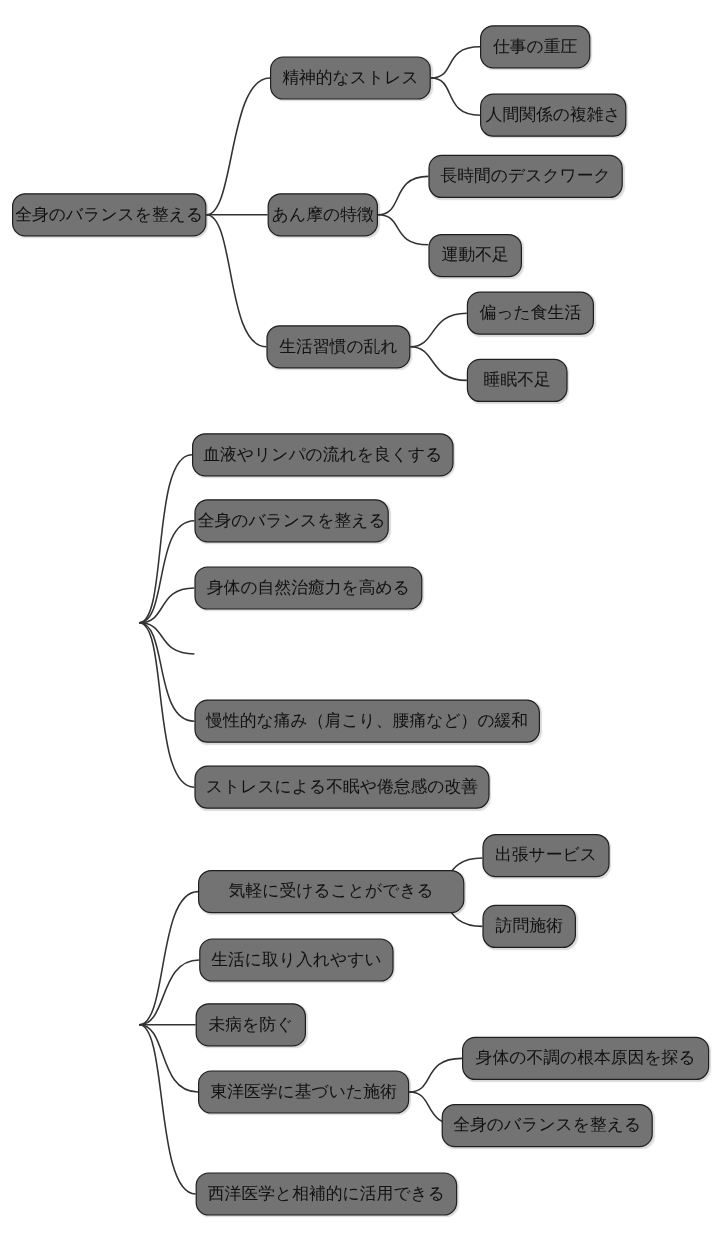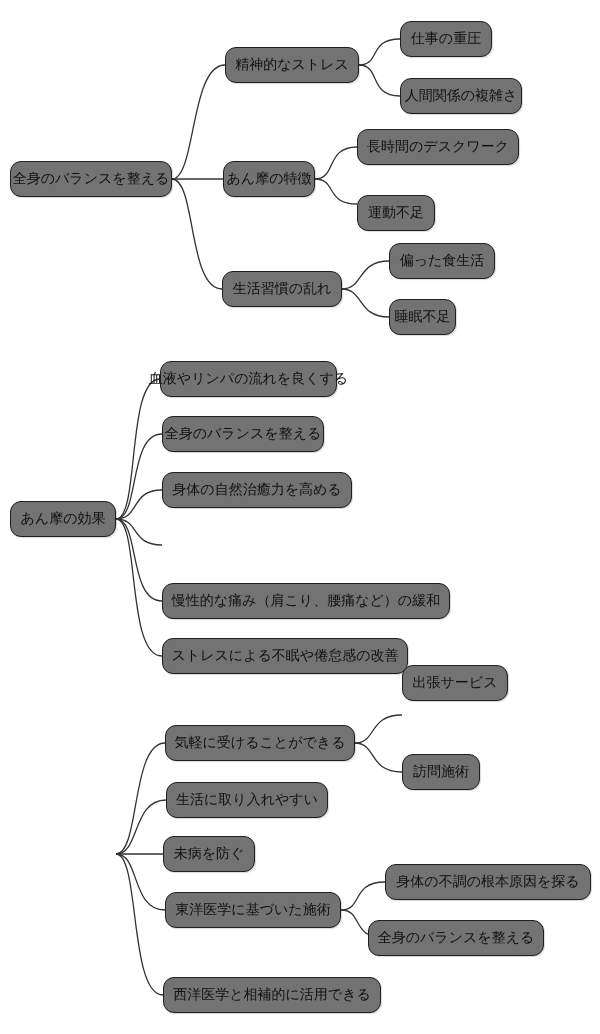--- a/index.html
+++ b/index.html
@@ -62,31 +62,30 @@
 
   <div class="node" style="left:10px;top:161px;width:162px">全身のバランスを整える</div>
   <div class="node" style="left:225px;top:47px;width:134px">精神的なストレス</div>
   <div class="node" style="left:400px;top:21px;width:92px">仕事の重圧</div>
   <div class="node" style="left:400px;top:78px;width:122px">人間関係の複雑さ</div>
   <div class="node" style="left:223px;top:161px;width:92px">あん摩の特徴</div>
   <div class="node" style="left:357px;top:129px;width:162px">長時間のデスクワーク</div>
   <div class="node" style="left:357px;top:195px;width:78px">運動不足</div>
   <div class="node" style="left:222px;top:271px;width:120px">生活習慣の乱れ</div>
   <div class="node" style="left:389px;top:243px;width:106px">偏った食生活</div>
-  <div class="node" style="left:389px;top:299px;width:67px">睡眠不足</div>
+  <div class="node" style="left:389px;top:299px;width:84px">睡眠不足</div>
 
-  <div class="node" style="left:10px;top:501px;width:106px">あん摩の効果</div>
-  <div class="node" style="left:160px;top:361px;width:177px">血液やリンパの流れを良くする</div>
+  <div class="node" style="left:160px;top:361px;width:218px">血液やリンパの流れを良くする</div>
   <div class="node" style="left:162px;top:416px;width:162px">全身のバランスを整える</div>
   <div class="node" style="left:162px;top:472px;width:190px">身体の自然治癒力を高める</div>
   <div class="node" style="left:162px;top:583px;width:288px">慢性的な痛み（肩こり、腰痛など）の緩和</div>
   <div class="node" style="left:162px;top:638px;width:246px">ストレスによる不眠や倦怠感の改善</div>
 
-  <div class="node" style="left:165px;top:725px;width:190px">気軽に受けることができる</div>
-  <div class="node" style="left:402px;top:665px;width:106px">出張サービス</div>
+  <div class="node" style="left:165px;top:725px;width:222px">気軽に受けることができる</div>
+  <div class="node" style="left:402px;top:695px;width:106px">出張サービス</div>
   <div class="node" style="left:166px;top:782px;width:162px">生活に取り入れやすい</div>
   <div class="node" style="left:402px;top:754px;width:78px">訪問施術</div>
   <div class="node" style="left:163px;top:836px;width:92px">未病を防ぐ</div>
   <div class="node" style="left:165px;top:892px;width:176px">東洋医学に基づいた施術</div>
   <div class="node" style="left:385px;top:864px;width:206px">身体の不調の根本原因を探る</div>
   <div class="node" style="left:368px;top:920px;width:176px">全身のバランスを整える</div>
   <div class="node" style="left:163px;top:977px;width:218px">西洋医学と相補的に活用できる</div>
 
 </div>
 

